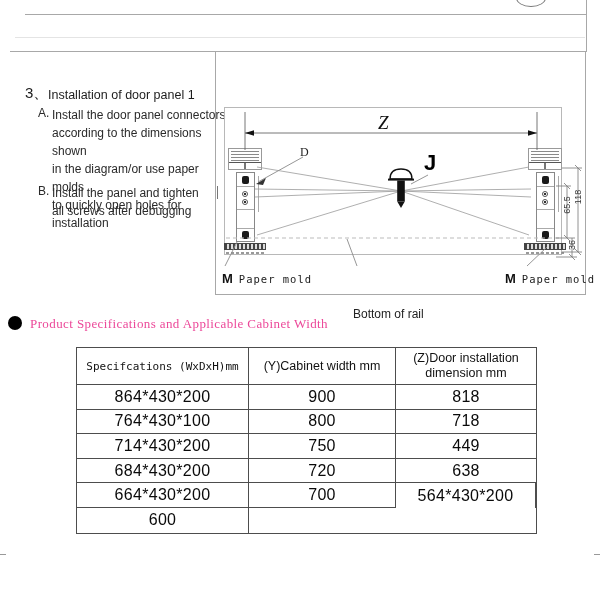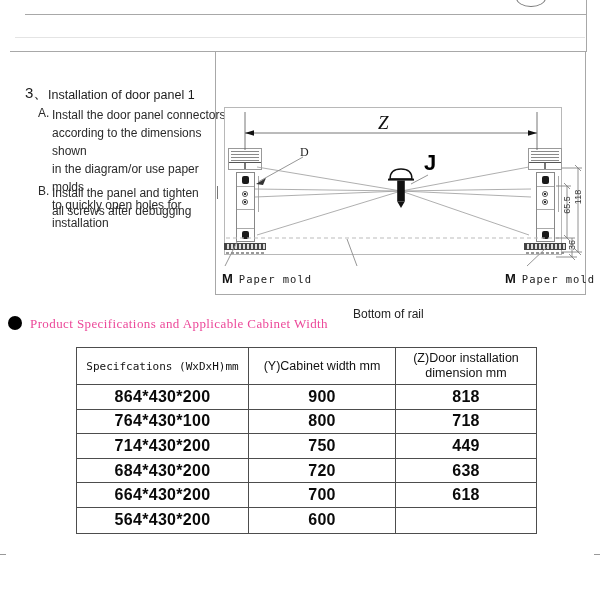--- a/index.html
+++ b/index.html
@@ -67,21 +67,21 @@
       letter-spacing:0.4px;color:#ec4899;white-space:nowrap;}
   .spec-table{left:76px;top:347px;width:459px;border:1px solid #4d4d4d;box-sizing:content-box;
       display:grid;grid-template-columns:172px 147px 140px;grid-template-rows:37px repeat(6,24.6px);}
   .cell{border-right:1px solid #4d4d4d;border-bottom:1px solid #4d4d4d;display:flex;
       align-items:center;justify-content:center;box-sizing:border-box;}
   .cell.last-col{border-right:none;}
   .cell.last-row{border-bottom:none;}
   .hdr-mono{font-family:"DejaVu Sans Mono",monospace;font-size:11px;color:#111;letter-spacing:0;}
   .hdr-sans{font-size:12.5px;color:#111;}
   .hdr-wrap{text-align:center;line-height:1.18;max-width:112px;}
-  .num{font-size:16px;color:#0a0a0a;letter-spacing:0.3px;font-weight:bold;}
+  .num{font-size:16px;color:#0a0a0a;letter-spacing:0.3px;}
   svg{position:absolute;overflow:visible;}
 </style>
 </head>
 <body>
 
 <div class="page">
 
   <div class="abs remnant-line1"></div>
   <div class="abs remnant-line2"></div>
   <div class="abs remnant-arc"></div>
@@ -246,19 +246,18 @@
     <div class="cell num">714*430*200</div>
     <div class="cell num">750</div>
     <div class="cell num last-col">449</div>
 
     <div class="cell num">684*430*200</div>
     <div class="cell num">720</div>
     <div class="cell num last-col">638</div>
 
     <div class="cell num">664*430*200</div>
     <div class="cell num">700</div>
-    <div class="cell num last-col">618</div>
 
     <div class="cell num last-row">564*430*200</div>
     <div class="cell num last-row">600</div>
   </div>
 
 </div>
 
 </body></html>

